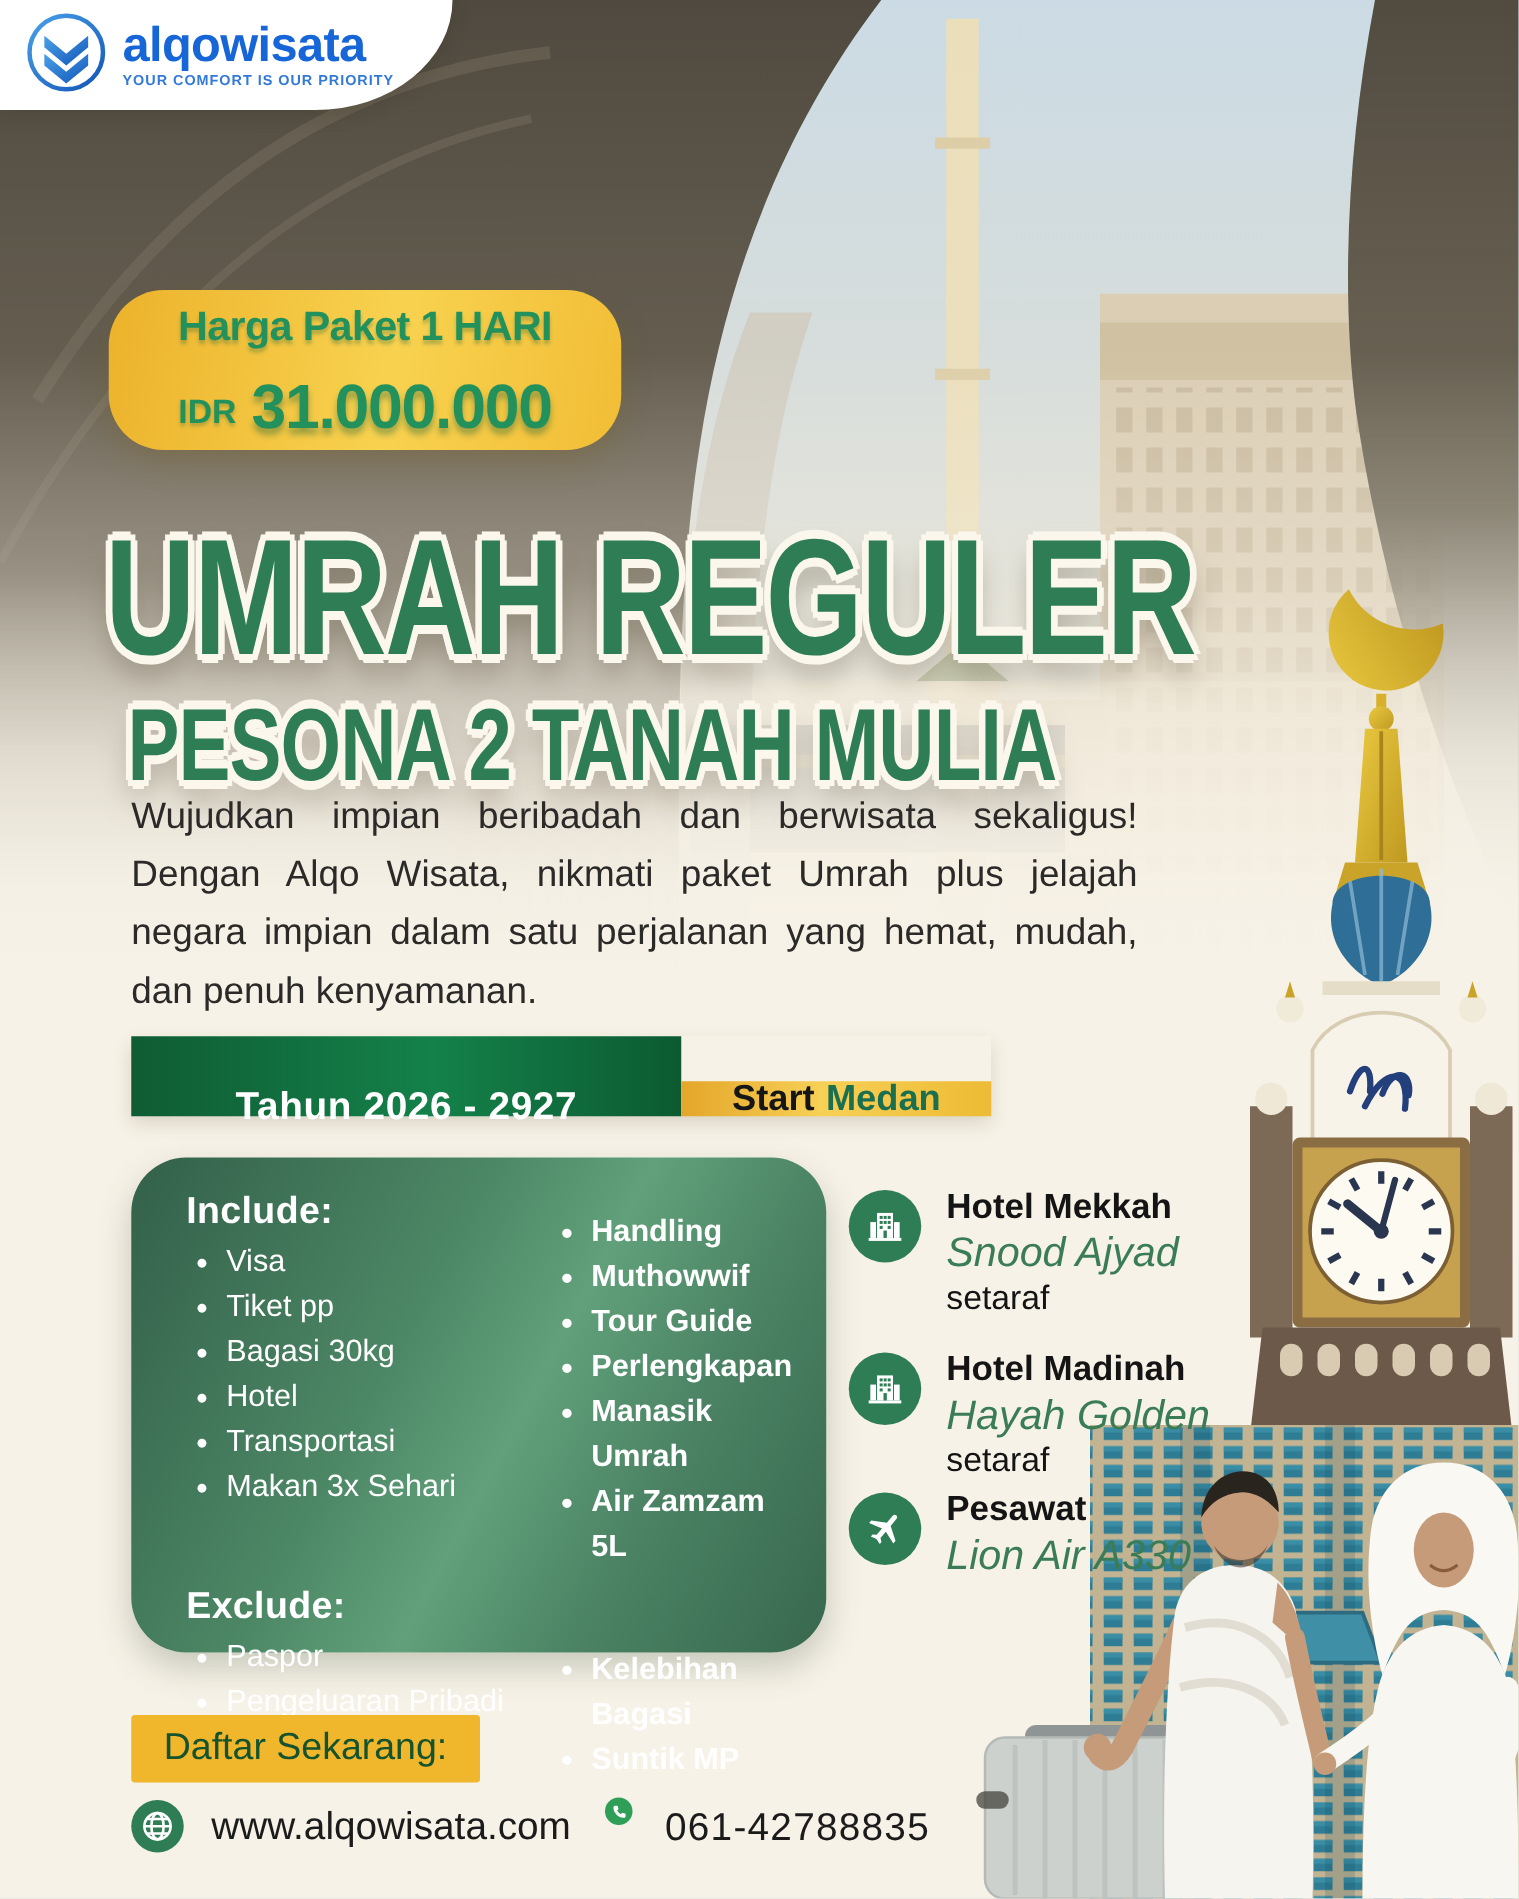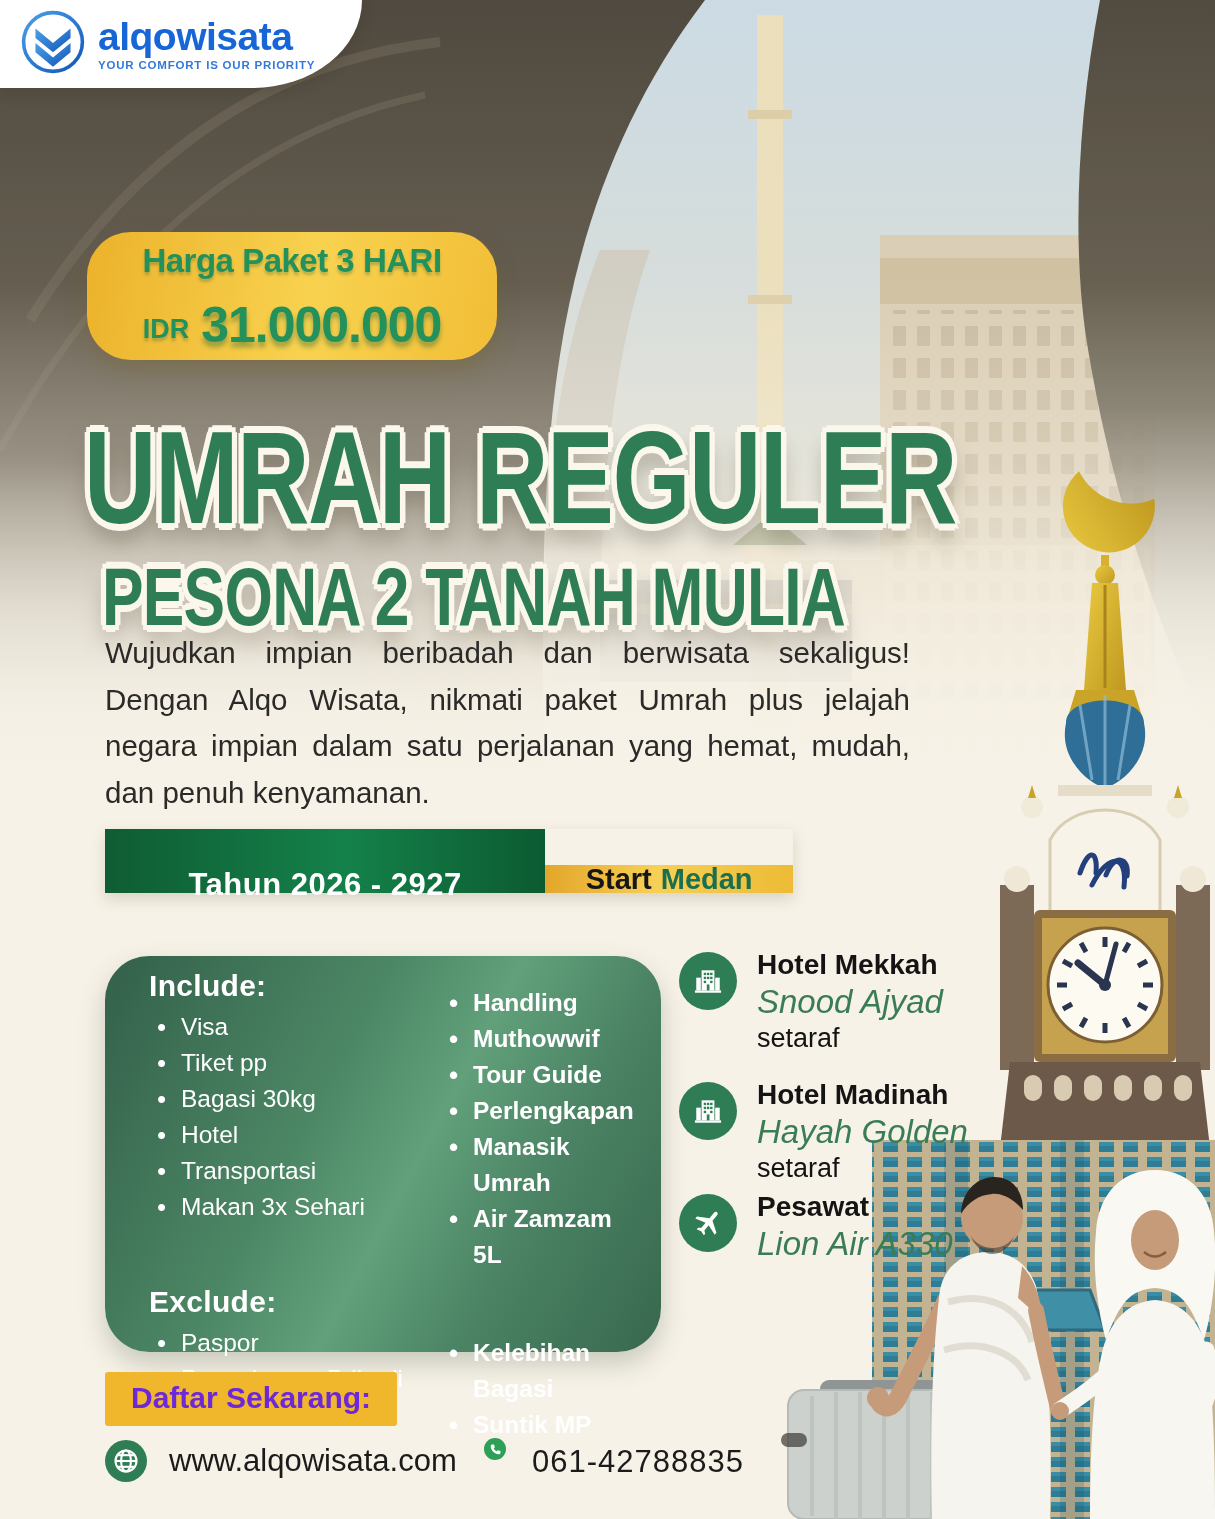--- a/index.html
+++ b/index.html
@@ -77,21 +77,21 @@
   .start-seg{width:260px;background:linear-gradient(90deg,#e3a62a,#f7d056 45%,#edbb35);
     display:flex;align-items:center;justify-content:center;gap:9px;margin-top:36px;}
   .start-word{color:#161616;font-size:29px;font-weight:700;}
   .start-city{color:#1c6f4e;font-size:29px;font-weight:700;}
 
   
   .card{
     left:105px;top:926px;width:556px;height:396px;border-radius:44px;box-sizing:border-box;
     background:linear-gradient(118deg,#33604a 0%,#4c8765 38%,#61a07a 55%,#4a8263 74%,#38684f 100%);
     box-shadow:0 12px 26px rgba(60,80,60,.25);
-    padding:13px 16px 24px 44px;color:#fff;margin-top:30px;
+    padding:26px 16px 24px 44px;color:#fff;
   }
   .card h3{margin:0;font-size:30px;font-weight:700;letter-spacing:.3px;}
   .card ul{list-style:none;margin:6px 0 0;padding:0;}
   .card li{position:relative;padding-left:32px;font-size:24.5px;line-height:36px;}
   .card li::before{content:"•";position:absolute;left:8px;top:0;font-size:26px;}
   .card .row{display:flex;}
   .card .col1{width:292px;flex:none;}
   .card .col2{flex:1;}
   .card .col2 ul{margin-top:16px;font-weight:bold;}
   .card .ex-left h3{margin-top:12px;}
@@ -104,22 +104,22 @@
   .detail .circle{
     width:58px;height:58px;border-radius:50%;background:#2e7d55;flex:none;
     display:flex;align-items:center;justify-content:center;margin-top:4px;
   }
   .detail .label{font-size:28px;font-weight:700;color:#141414;line-height:34px;}
   .detail .value{font-size:33px;font-style:italic;color:#3a7c55;line-height:40px;}
   .detail .suffix{font-size:27px;color:#141414;line-height:32px;}
 
   
   .cta{
-    left:105px;top:1372px;background:#f0b62c;color:#6d28d9;
-    font-size:30px;font-weight:700;padding:9px 26px 11px;border-radius:3px;
+    left:105px;top:1372px;background:#f0b62c;color:#14532d;
+    font-size:30px;font-weight:400;padding:9px 26px 11px;border-radius:3px;
     cursor:pointer;
   }
   .contact-site{left:105px;top:1440px;display:flex;align-items:center;gap:22px;}
   .contact-site .site{font-size:31px;color:#1b1b1b;}
   .globe-circle{width:42px;height:42px;border-radius:50%;background:#2e7d55;
     display:flex;align-items:center;justify-content:center;}
   .contact-phone{left:484px;top:1436px;display:flex;align-items:flex-start;gap:26px;}
   .phone-circle{width:22px;height:22px;border-radius:50%;background:#2f9e57;
     display:flex;align-items:center;justify-content:center;margin-top:2px;}
   .contact-phone .phone{font-size:31px;color:#1b1b1b;letter-spacing:1px;margin-top:8px;}
@@ -326,21 +326,21 @@
         <polygon points="15,33 32,47 49,33 49,42 32,56 15,42" fill="url(#blu)"></polygon>
       </svg>
     </span>
     <div class="logo-text">
       <div class="brand-name">alqowisata</div>
       <div class="brand-tagline">YOUR COMFORT IS OUR PRIORITY</div>
     </div>
   </header>
 
   <div class="abs price-badge">
-    <div class="pb-line1">Harga Paket 3 HARI</div>
+    <div class="pb-line1">Harga Paket 1 HARI</div>
     <div class="pb-line2">
       <span class="pb-idr">IDR</span>
       <span class="pb-amount">31.000.000</span>
     </div>
   </div>
 
   <h1 class="abs title-1">UMRAH REGULER</h1>
   <h2 class="abs title-2">PESONA 2 TANAH MULIA</h2>
   <p class="abs desc">Wujudkan impian beribadah dan berwisata sekaligus! Dengan Alqo Wisata, nikmati paket Umrah plus jelajah negara impian dalam satu perjalanan yang hemat, mudah, dan penuh kenyamanan.</p>
 

